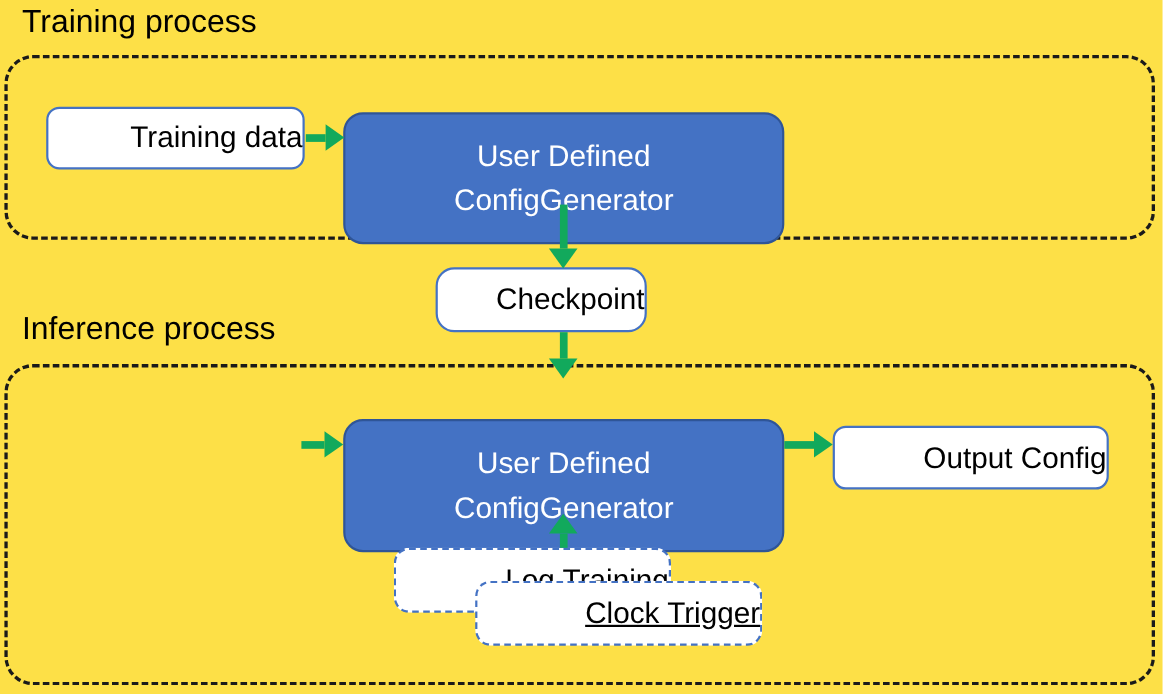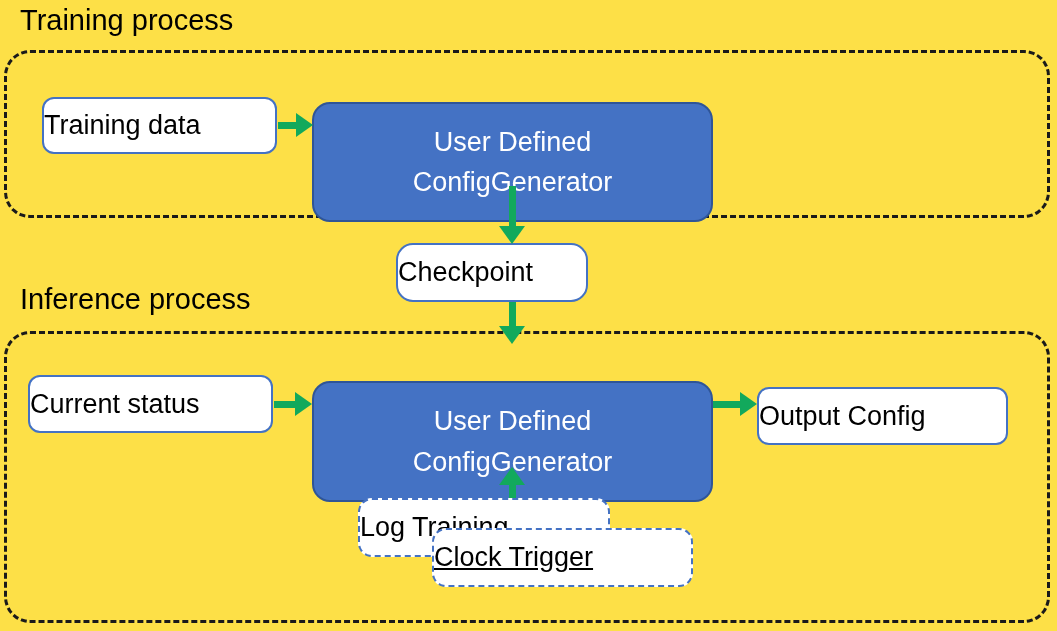--- a/index.html
+++ b/index.html
@@ -33,21 +33,21 @@
     border-radius: 26px;
     background: transparent;
   }
   .node {
     position: absolute;
     background: var(--box-bg);
     border: 2px solid var(--accent-blue);
     border-radius: 12px;
     display: flex;
     align-items: center;
-    justify-content: flex-start;
+    justify-content: flex-end;
     font-size: 27px;
     color: var(--text-black);
     white-space: nowrap;
   }
   .node.dashed-node {
     border: 2px dashed var(--accent-blue);
     border-radius: 14px;
   }
   .generator {
     position: absolute;
@@ -143,23 +143,20 @@
   </div>
 
   <div class="node" id="checkpoint-box">
     <span>Checkpoint</span>
   </div>
 
   <div class="section-label" id="inference-label">Inference process</div>
 
   <div class="dashed-container" id="inference-container"></div>
 
-  <div class="node" id="current-status-box">
-    <span>Current status</span>
-  </div>
 
   <div class="generator" id="inference-generator">
     <div>User Defined</div>
     <div>ConfigGenerator</div>
   </div>
 
   <div class="node" id="output-config-box">
     <span>Output Config</span>
   </div>
 

